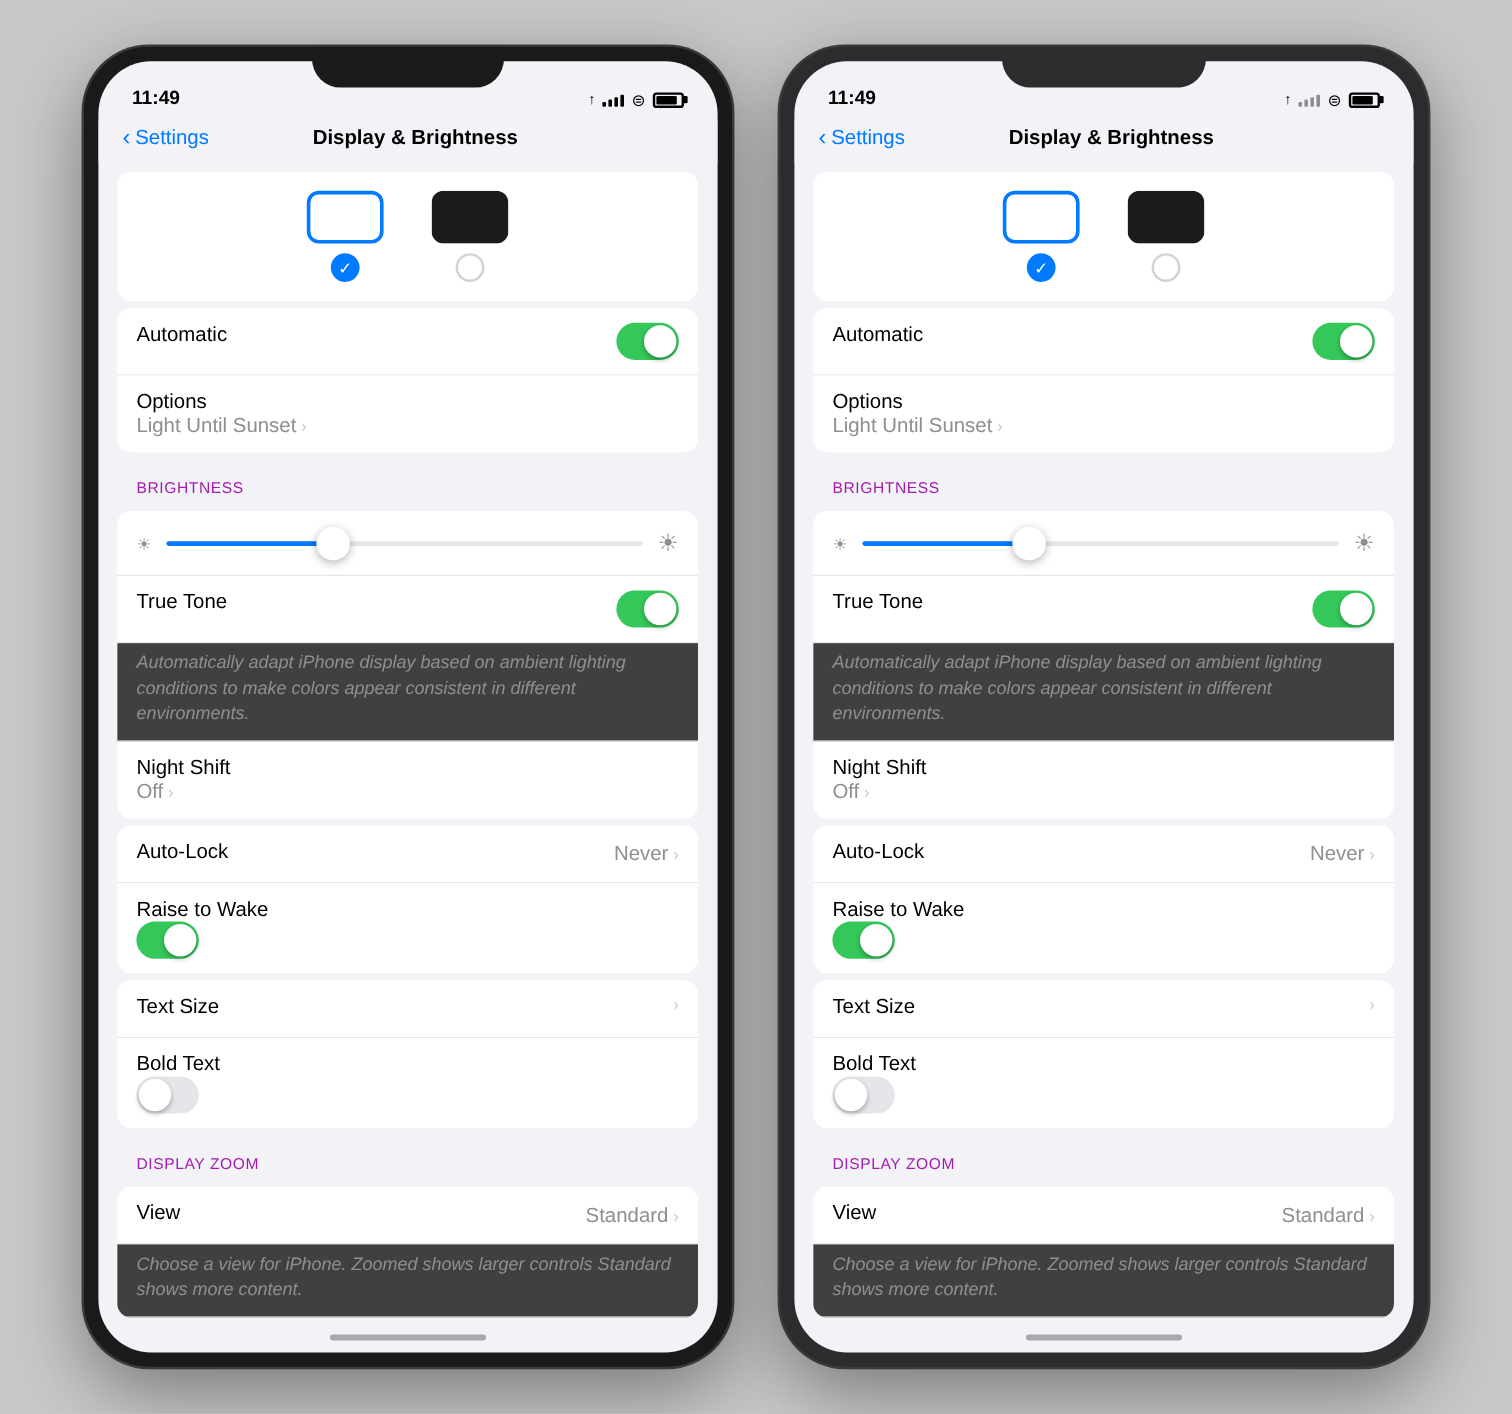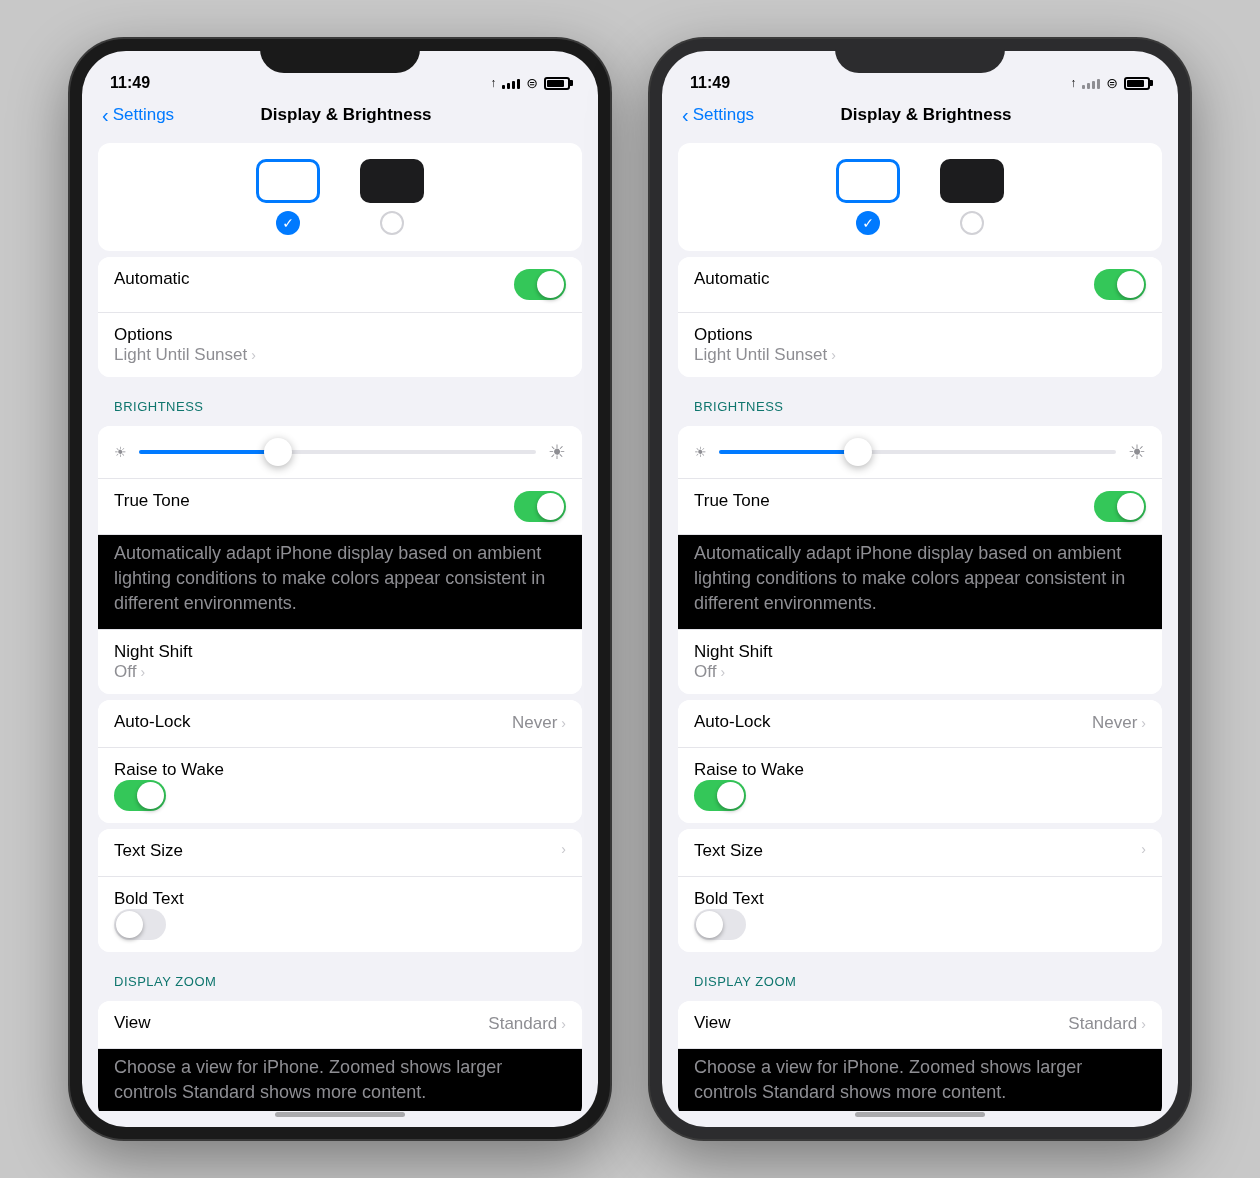--- a/index.html
+++ b/index.html
@@ -166,21 +166,21 @@
     .section-group {
       background: #fff;
       border-radius: 12px;
       margin: 6px 16px;
       overflow: hidden;
     }
 
     .section-label {
       font-size: 13px;
       font-weight: 400;
-      color: #0f766e;
+      color: #a21caf;
       text-transform: uppercase;
       letter-spacing: 0.5px;
       padding: 16px 16px 6px;
       margin: 0 16px;
     }
 
     
     .appearance-row {
       display: flex;
       justify-content: center;
@@ -346,26 +346,27 @@
       transform: translate(-50%, -50%);
       width: 28px;
       height: 28px;
       background: #fff;
       border-radius: 50%;
       box-shadow: 0 2px 8px rgba(0,0,0,0.3);
     }
 
     
     .description-text {
-      font-size: 18px;
+      font-size: 15px;
       color: #8e8e93;
       padding: 6px 16px 12px;
-      background: #000000;
+      background: #404040;
       border-bottom: 0.5px solid #e5e5ea;
       line-height: 1.4;
+      font-style: italic;
     }
 
     
     .home-indicator {
       position: absolute;
       bottom: 10px;
       left: 50%;
       transform: translateX(-50%);
       width: 130px;
       height: 5px;

